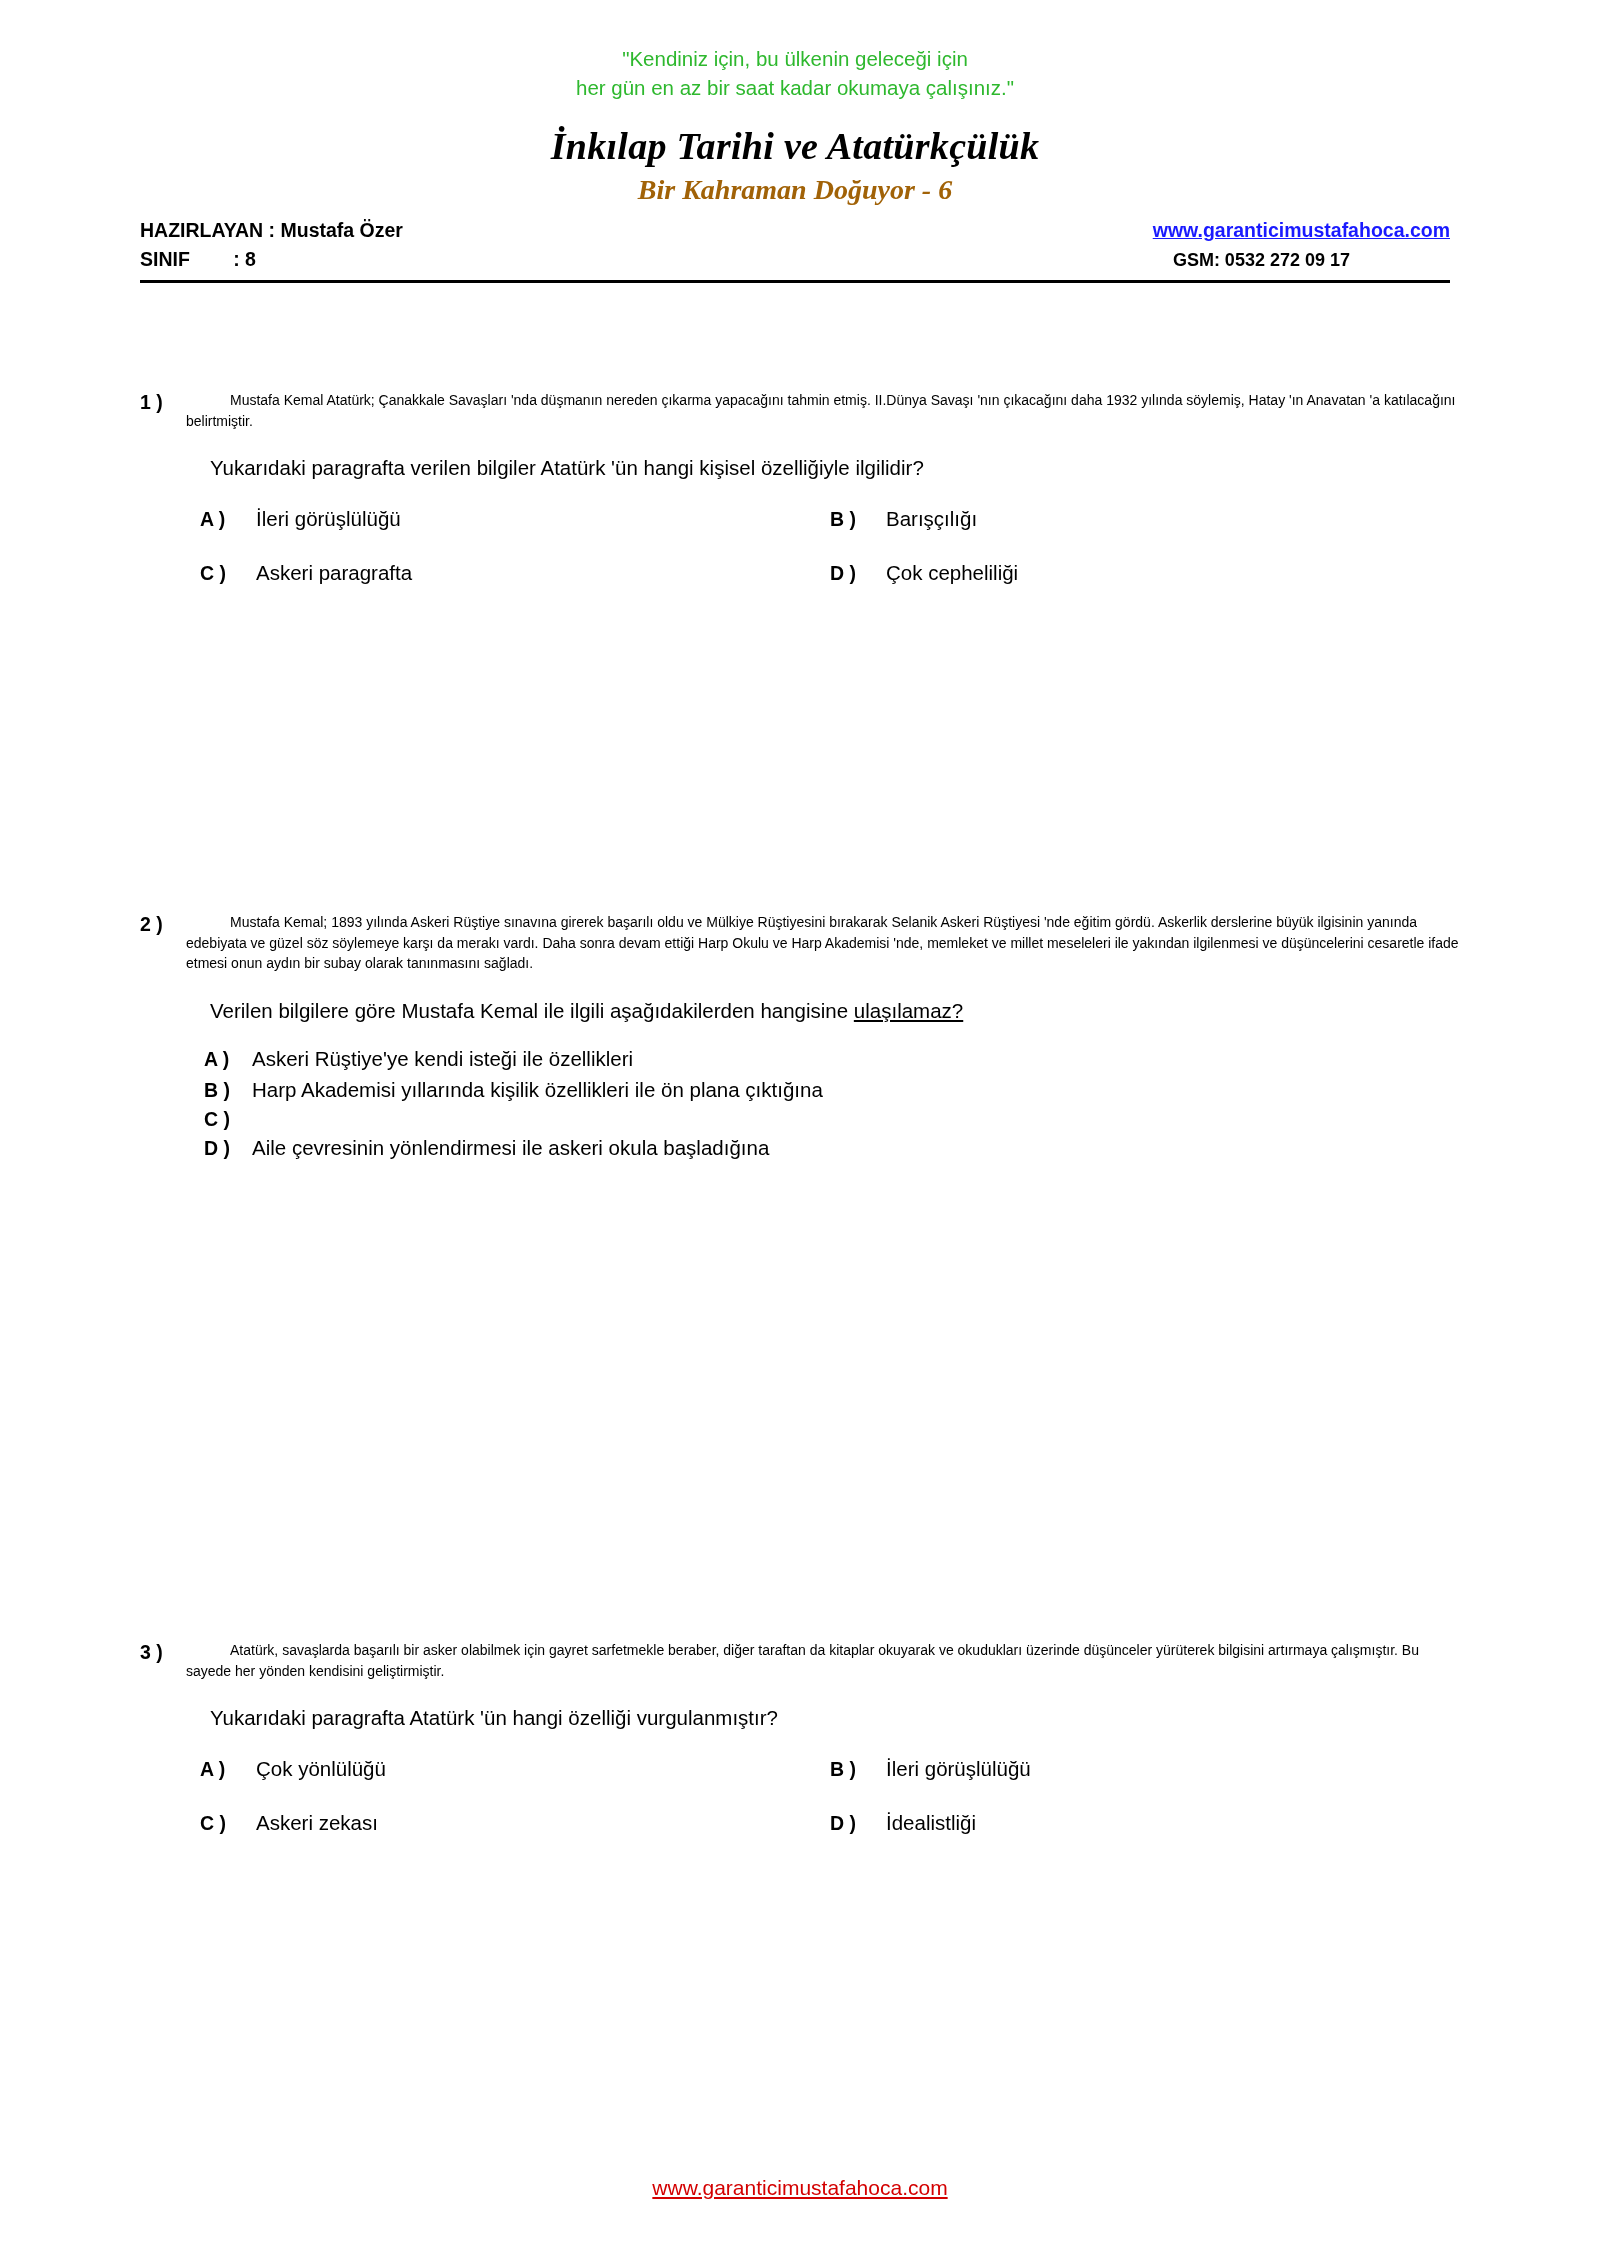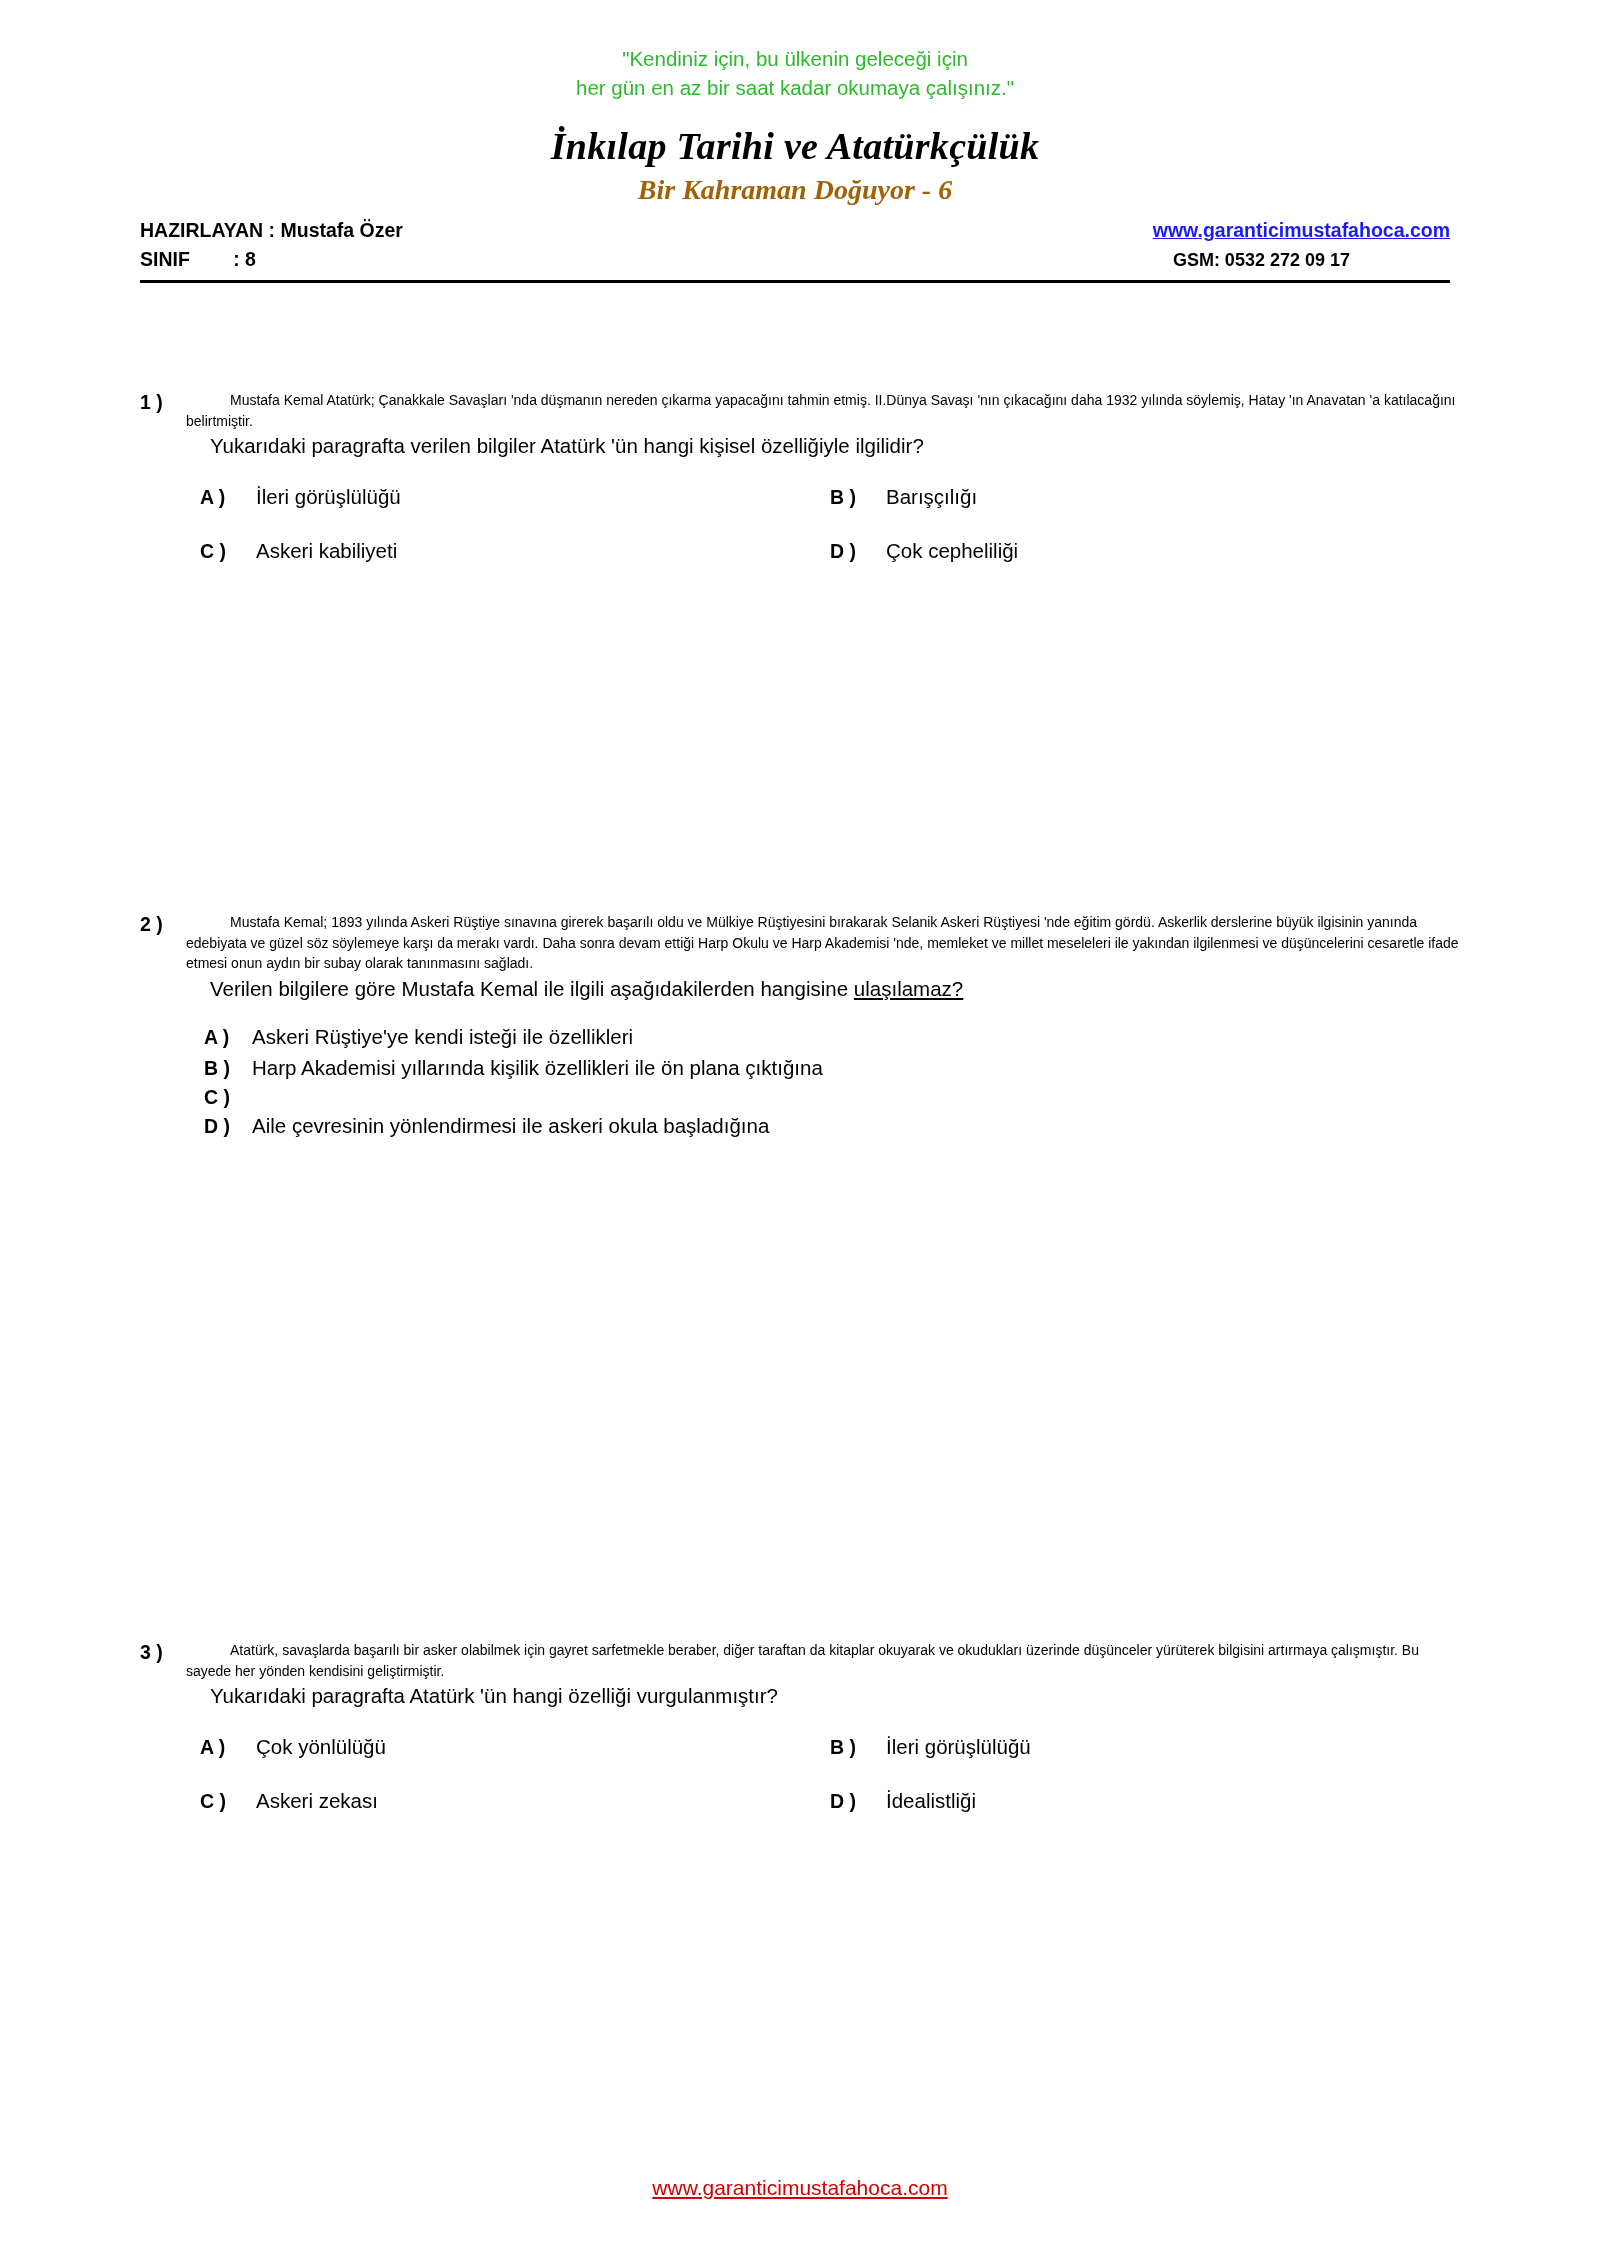--- a/index.html
+++ b/index.html
@@ -100,20 +100,21 @@
   .q-text {
     font-size: 14px;
     line-height: 1.48;
     text-align: left;
     flex: 1;
   }
   .q-text .indent { display: inline-block; width: 44px; }
   .q-stem {
     font-size: 20.5px;
     line-height: 1.48;
+    margin-top: 22px;
     padding-left: 70px;
   }
   .q-stem u { text-decoration: underline; }
 
   
   .options-grid {
     margin-top: 22px;
     padding-left: 60px;
     display: grid;
     grid-template-columns: 1fr 1fr;
@@ -193,21 +194,21 @@
       <div class="opt">
         <span class="opt-letter">A )</span>
         <span class="opt-text">İleri görüşlülüğü</span>
       </div>
       <div class="opt">
         <span class="opt-letter">B )</span>
         <span class="opt-text">Barışçılığı</span>
       </div>
       <div class="opt">
         <span class="opt-letter">C )</span>
-        <span class="opt-text">Askeri kabiliyeti</span>
+        <span class="opt-text">Askeri paragrafta</span>
       </div>
       <div class="opt">
         <span class="opt-letter">D )</span>
         <span class="opt-text">Çok cepheliliği</span>
       </div>
     </div>
   </div>
 
   <div class="question" style="top: 912px;">
     <div class="q-body">

